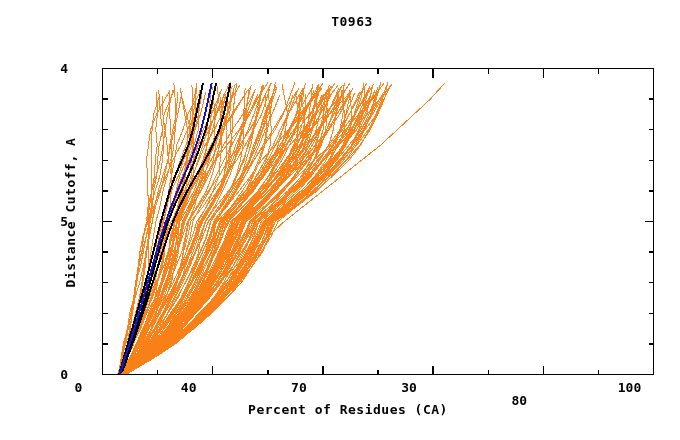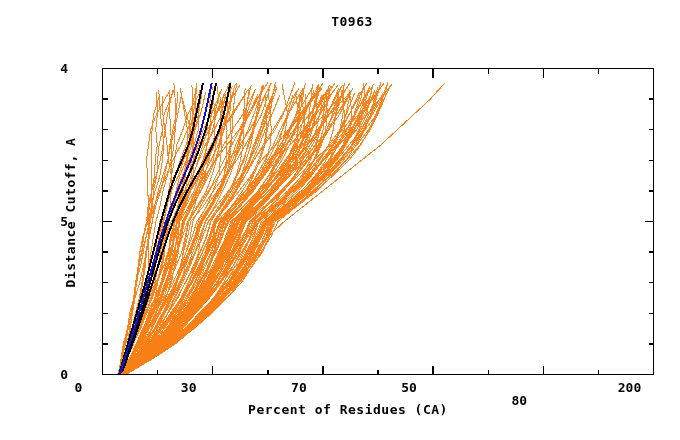--- a/index.html
+++ b/index.html
@@ -293,22 +293,22 @@
         <line x1="66.5" y1="68.5" x2="75.5" y2="68.5" stroke="#000000" stroke-width="1.4" shape-rendering="crispEdges"></line>
         <line x1="617.5" y1="68.5" x2="608.5" y2="68.5" stroke="#000000" stroke-width="1.4" shape-rendering="crispEdges"></line>
       </g>
     </svg>
 
   <div class="axis-label-x">Percent of Residues (CA)</div>
   <div class="axis-label-y">Distance Cutoff, A</div>
 
   <div id="tick-labels">
       <div class="tick-label tick-label-x" style="left: 46.5px;">0</div>
-      <div class="tick-label tick-label-x" style="left: 156.7px;">30</div>
+      <div class="tick-label tick-label-x" style="left: 156.7px;">40</div>
       <div class="tick-label tick-label-x" style="left: 266.9px;">70</div>
-      <div class="tick-label tick-label-x" style="left: 377.1px;">50</div>
+      <div class="tick-label tick-label-x" style="left: 377.1px;">30</div>
       <div class="tick-label tick-label-x" style="left: 487.3px; margin-top: 13px;">80</div>
-      <div class="tick-label tick-label-x" style="left: 597.5px;">200</div>
+      <div class="tick-label tick-label-x" style="left: 597.5px;">100</div>
       <div class="tick-label tick-label-y" style="left: 26px; top: 366.5px;">0</div>
       <div class="tick-label tick-label-y" style="left: 26px; top: 213.5px;">5</div>
       <div class="tick-label tick-label-y" style="left: 26px; top: 60.5px;">4</div>
     </div>
 </div>
 
 </body></html>

